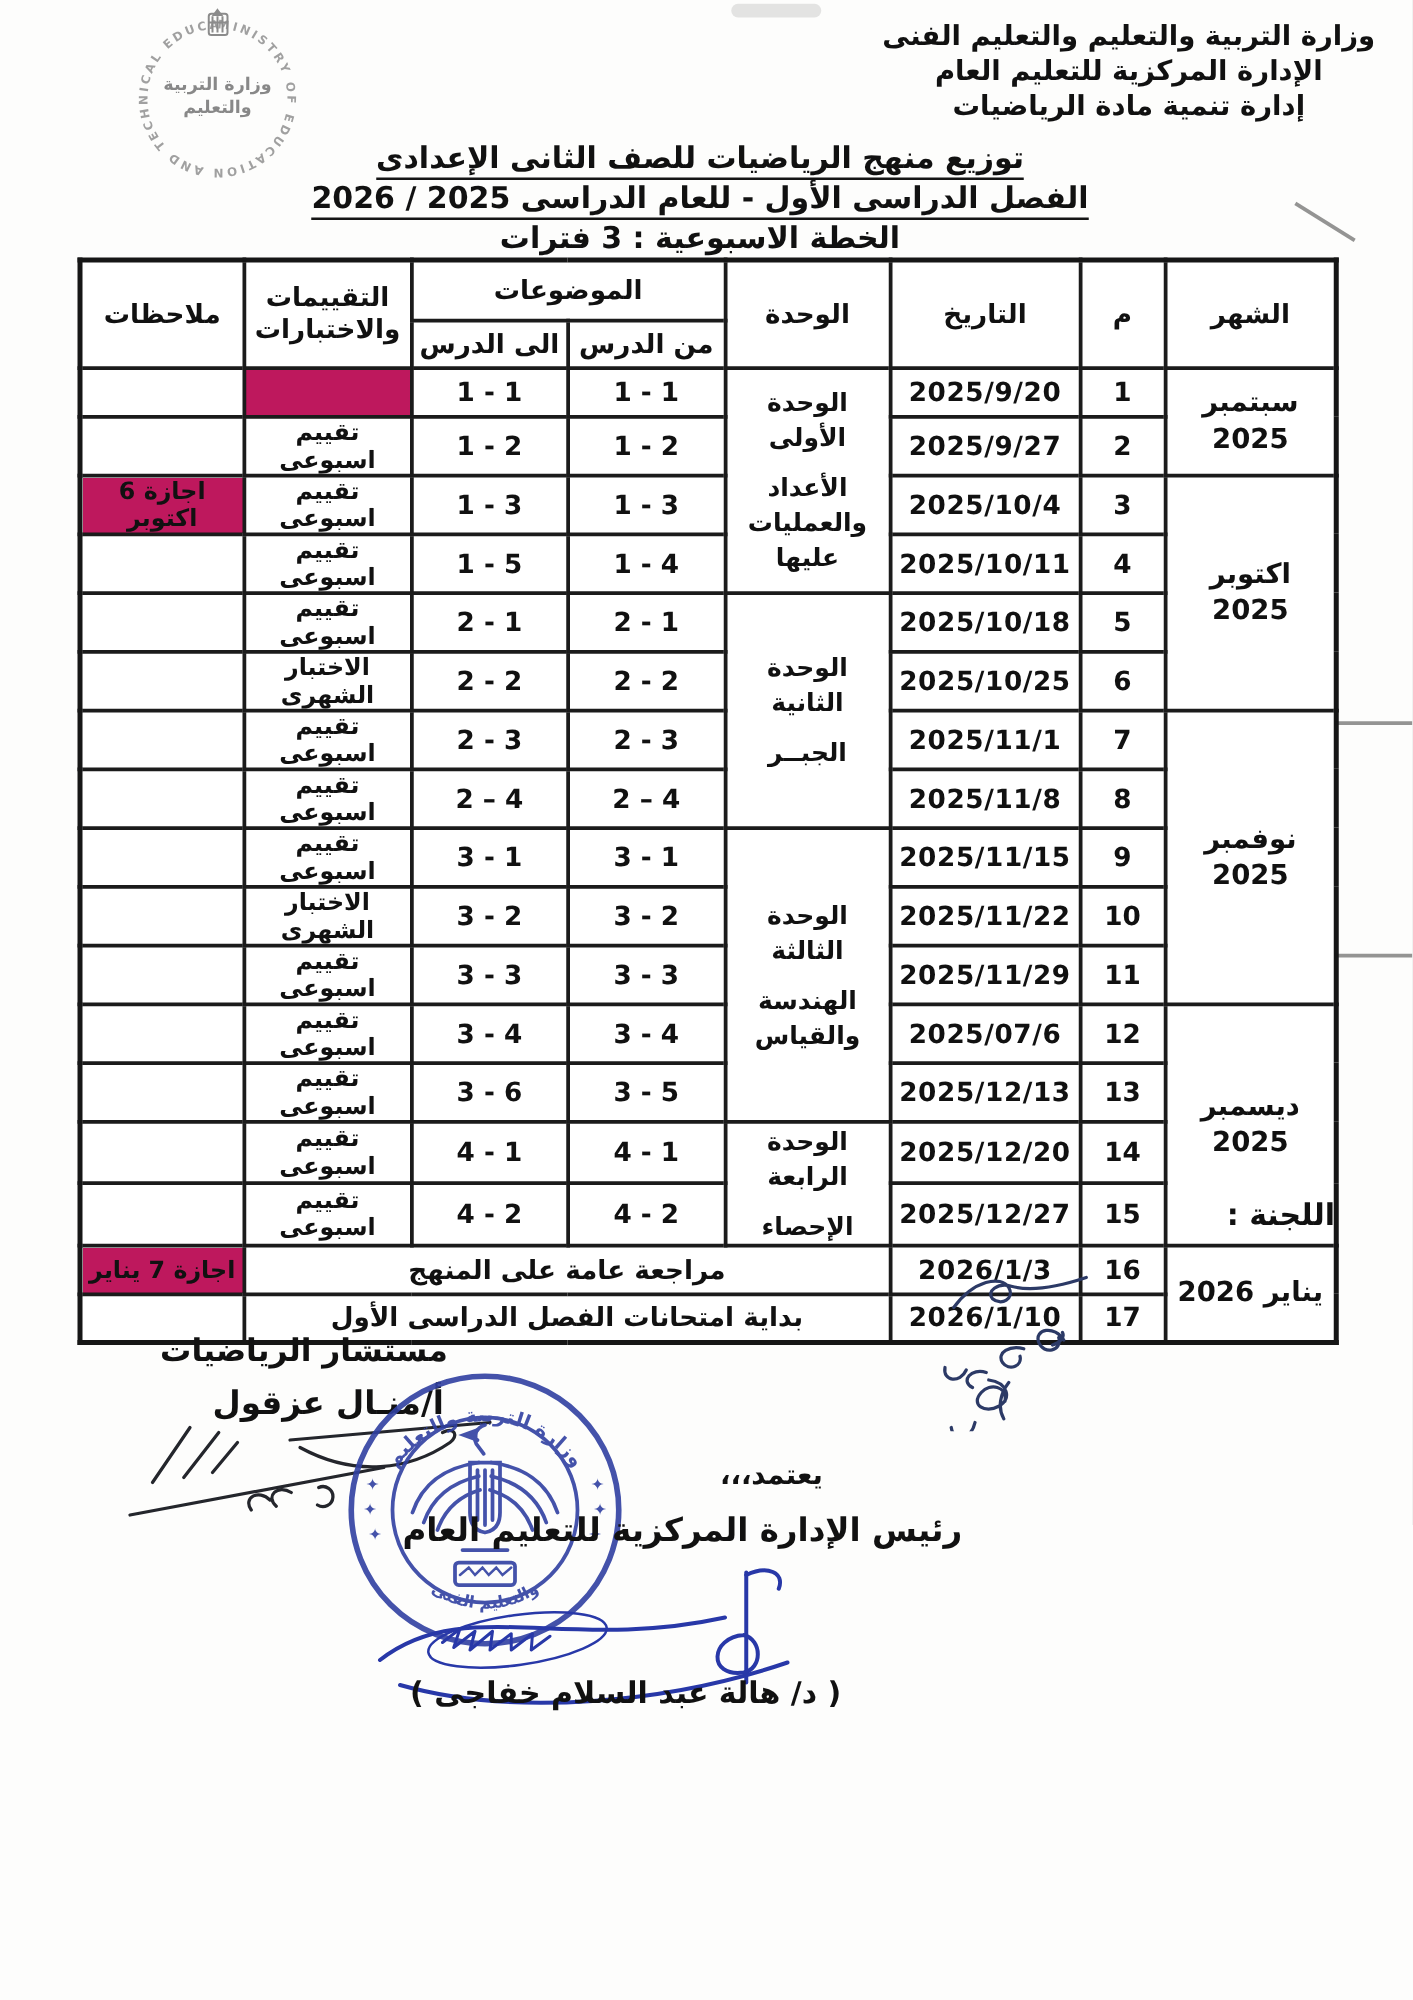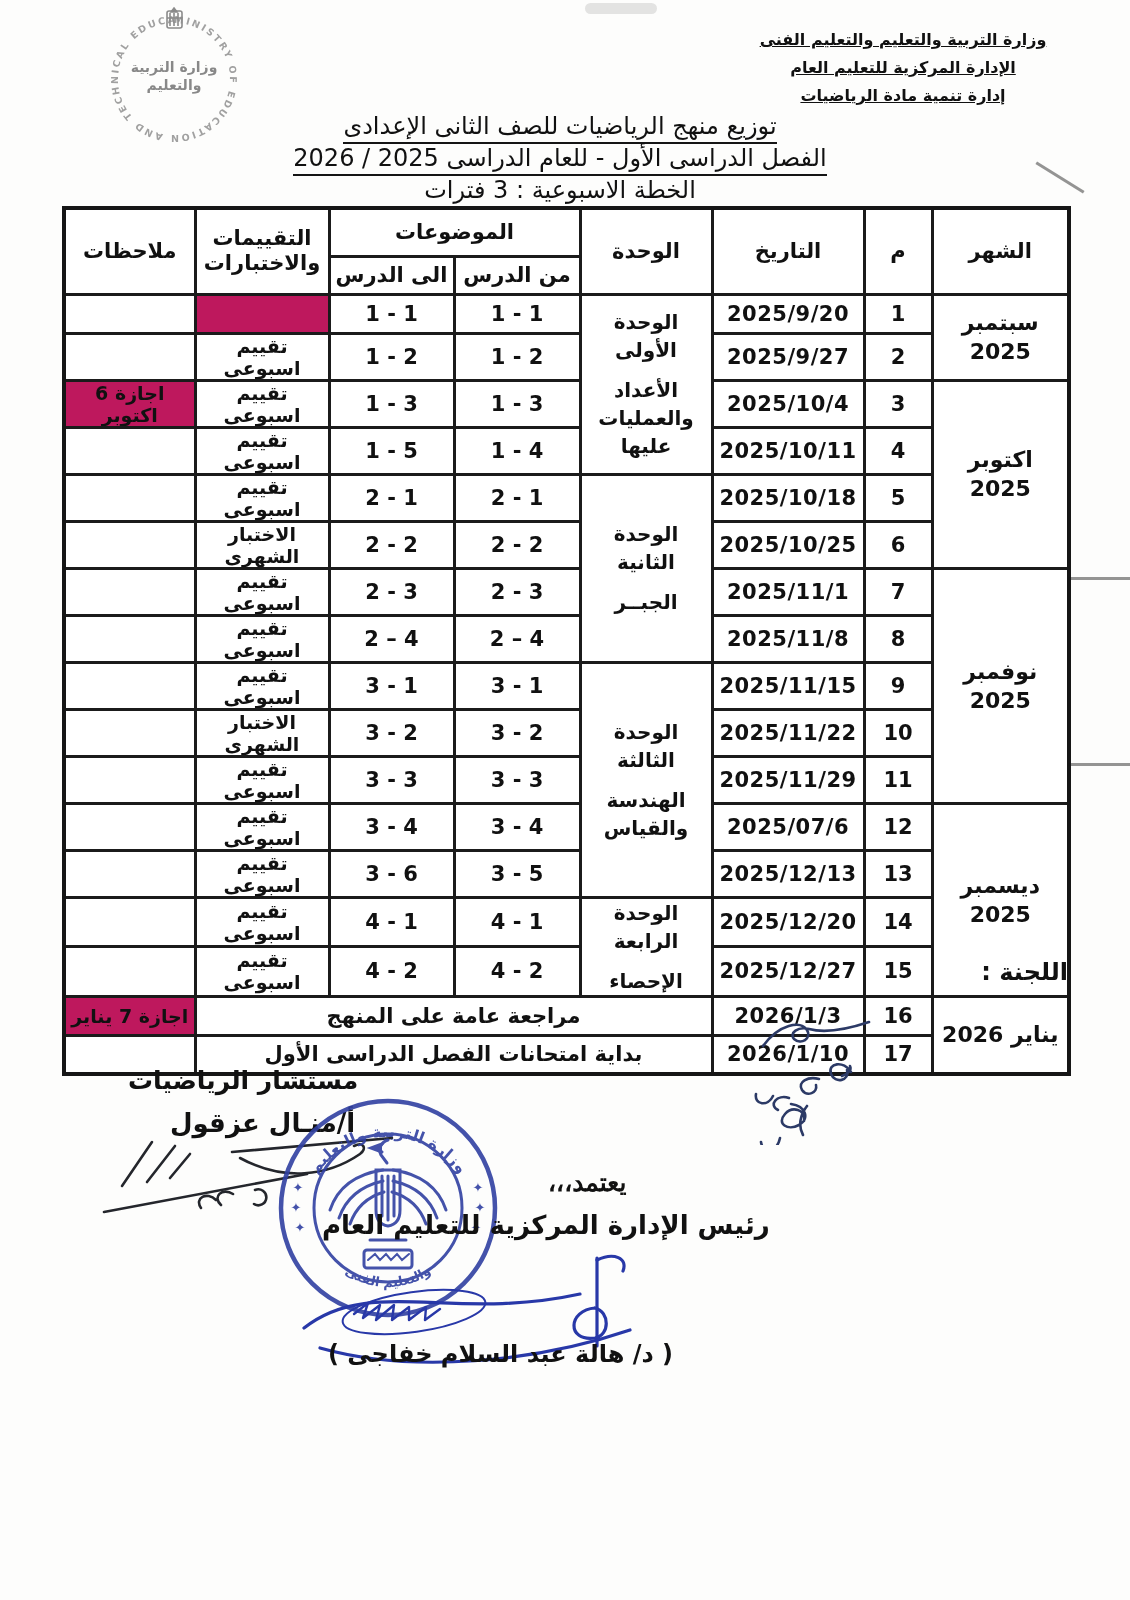--- a/index.html
+++ b/index.html
@@ -1,27 +1,27 @@
 <!DOCTYPE html>
 <html lang="ar"><head>
 <meta charset="utf-8">
 <style>
   html,body{margin:0;padding:0;background:#e8e8e8;}
   .page{position:relative;width:1130px;height:1600px;background:#fdfdfc;margin:0 auto;
         font-family:"DejaVu Sans","Liberation Sans",sans-serif;color:#111;overflow:hidden;}
   [data-name]{box-sizing:border-box;}
 
   
-  .ministry{position:absolute;top:26px;right:12px;width:430px;text-align:center;
-            font-weight:bold;font-size:16px;line-height:28px;text-decoration:underline;}
+  .ministry{position:absolute;top:16px;right:12px;width:430px;text-align:center;
+            font-weight:bold;font-size:22px;line-height:28px;}
   .logo{position:absolute;top:6px;left:98px;opacity:.8;}
 
   
   .titles{position:absolute;top:110px;left:160px;width:800px;text-align:center;direction:rtl;}
-  .titles .t-line{font-weight:normal;font-size:24px;line-height:32px;}
+  .titles .t-line{font-weight:bold;font-size:24px;line-height:32px;}
   .titles .underl span{border-bottom:2.5px solid #151515;padding-bottom:2px;}
 
   
   table.sched{position:absolute;top:206px;left:62px;border-collapse:collapse;direction:rtl;
               table-layout:fixed;background:#fff;}
   table.sched th,table.sched td{border:3px solid #1b1b1b;text-align:center;vertical-align:middle;
               font-weight:bold;padding:0 2px;overflow:hidden;}
   table.sched{border:4px solid #161616;}
   th{font-size:21px;line-height:25px;}
   tr.hdr1{height:48px;} tr.hdr2{height:38px;}
@@ -37,21 +37,21 @@
   .shaded{background:#be185d;}
 
   
   .committee{position:absolute;top:958px;right:62px;width:430px;direction:rtl;text-align:right;}
   .committee .c-title{font-weight:bold;font-size:24px;margin-bottom:10px;}
   .committee .member{font-weight:bold;font-size:22px;line-height:41px;}
 
   
   .consultant-title{position:absolute;top:1066px;left:128px;font-weight:bold;font-size:25px;direction:rtl;}
   .consultant-name{position:absolute;top:1108px;left:170px;font-weight:bold;font-size:26px;direction:rtl;}
-  .approve-word{position:absolute;top:1168px;left:548px;font-weight:bold;font-size:25px;direction:rtl;font-family:Liberation Serif, serif;}
+  .approve-word{position:absolute;top:1168px;left:576px;font-weight:bold;font-size:22px;direction:rtl;}
   .head-title{position:absolute;top:1210px;left:322px;font-weight:bold;font-size:26px;direction:rtl;}
   .head-name{position:absolute;top:1340px;left:328px;font-weight:bold;font-size:24px;direction:rtl;}
 
   svg{position:absolute;}
   .sig-stroke{fill:none;stroke-linecap:round;stroke-linejoin:round;}
 
   
   .smudge{position:absolute;background:rgba(110,110,110,.18);border-radius:8px;}
   .bleed{position:absolute;background:rgba(20,20,20,.45);}
 </style>

